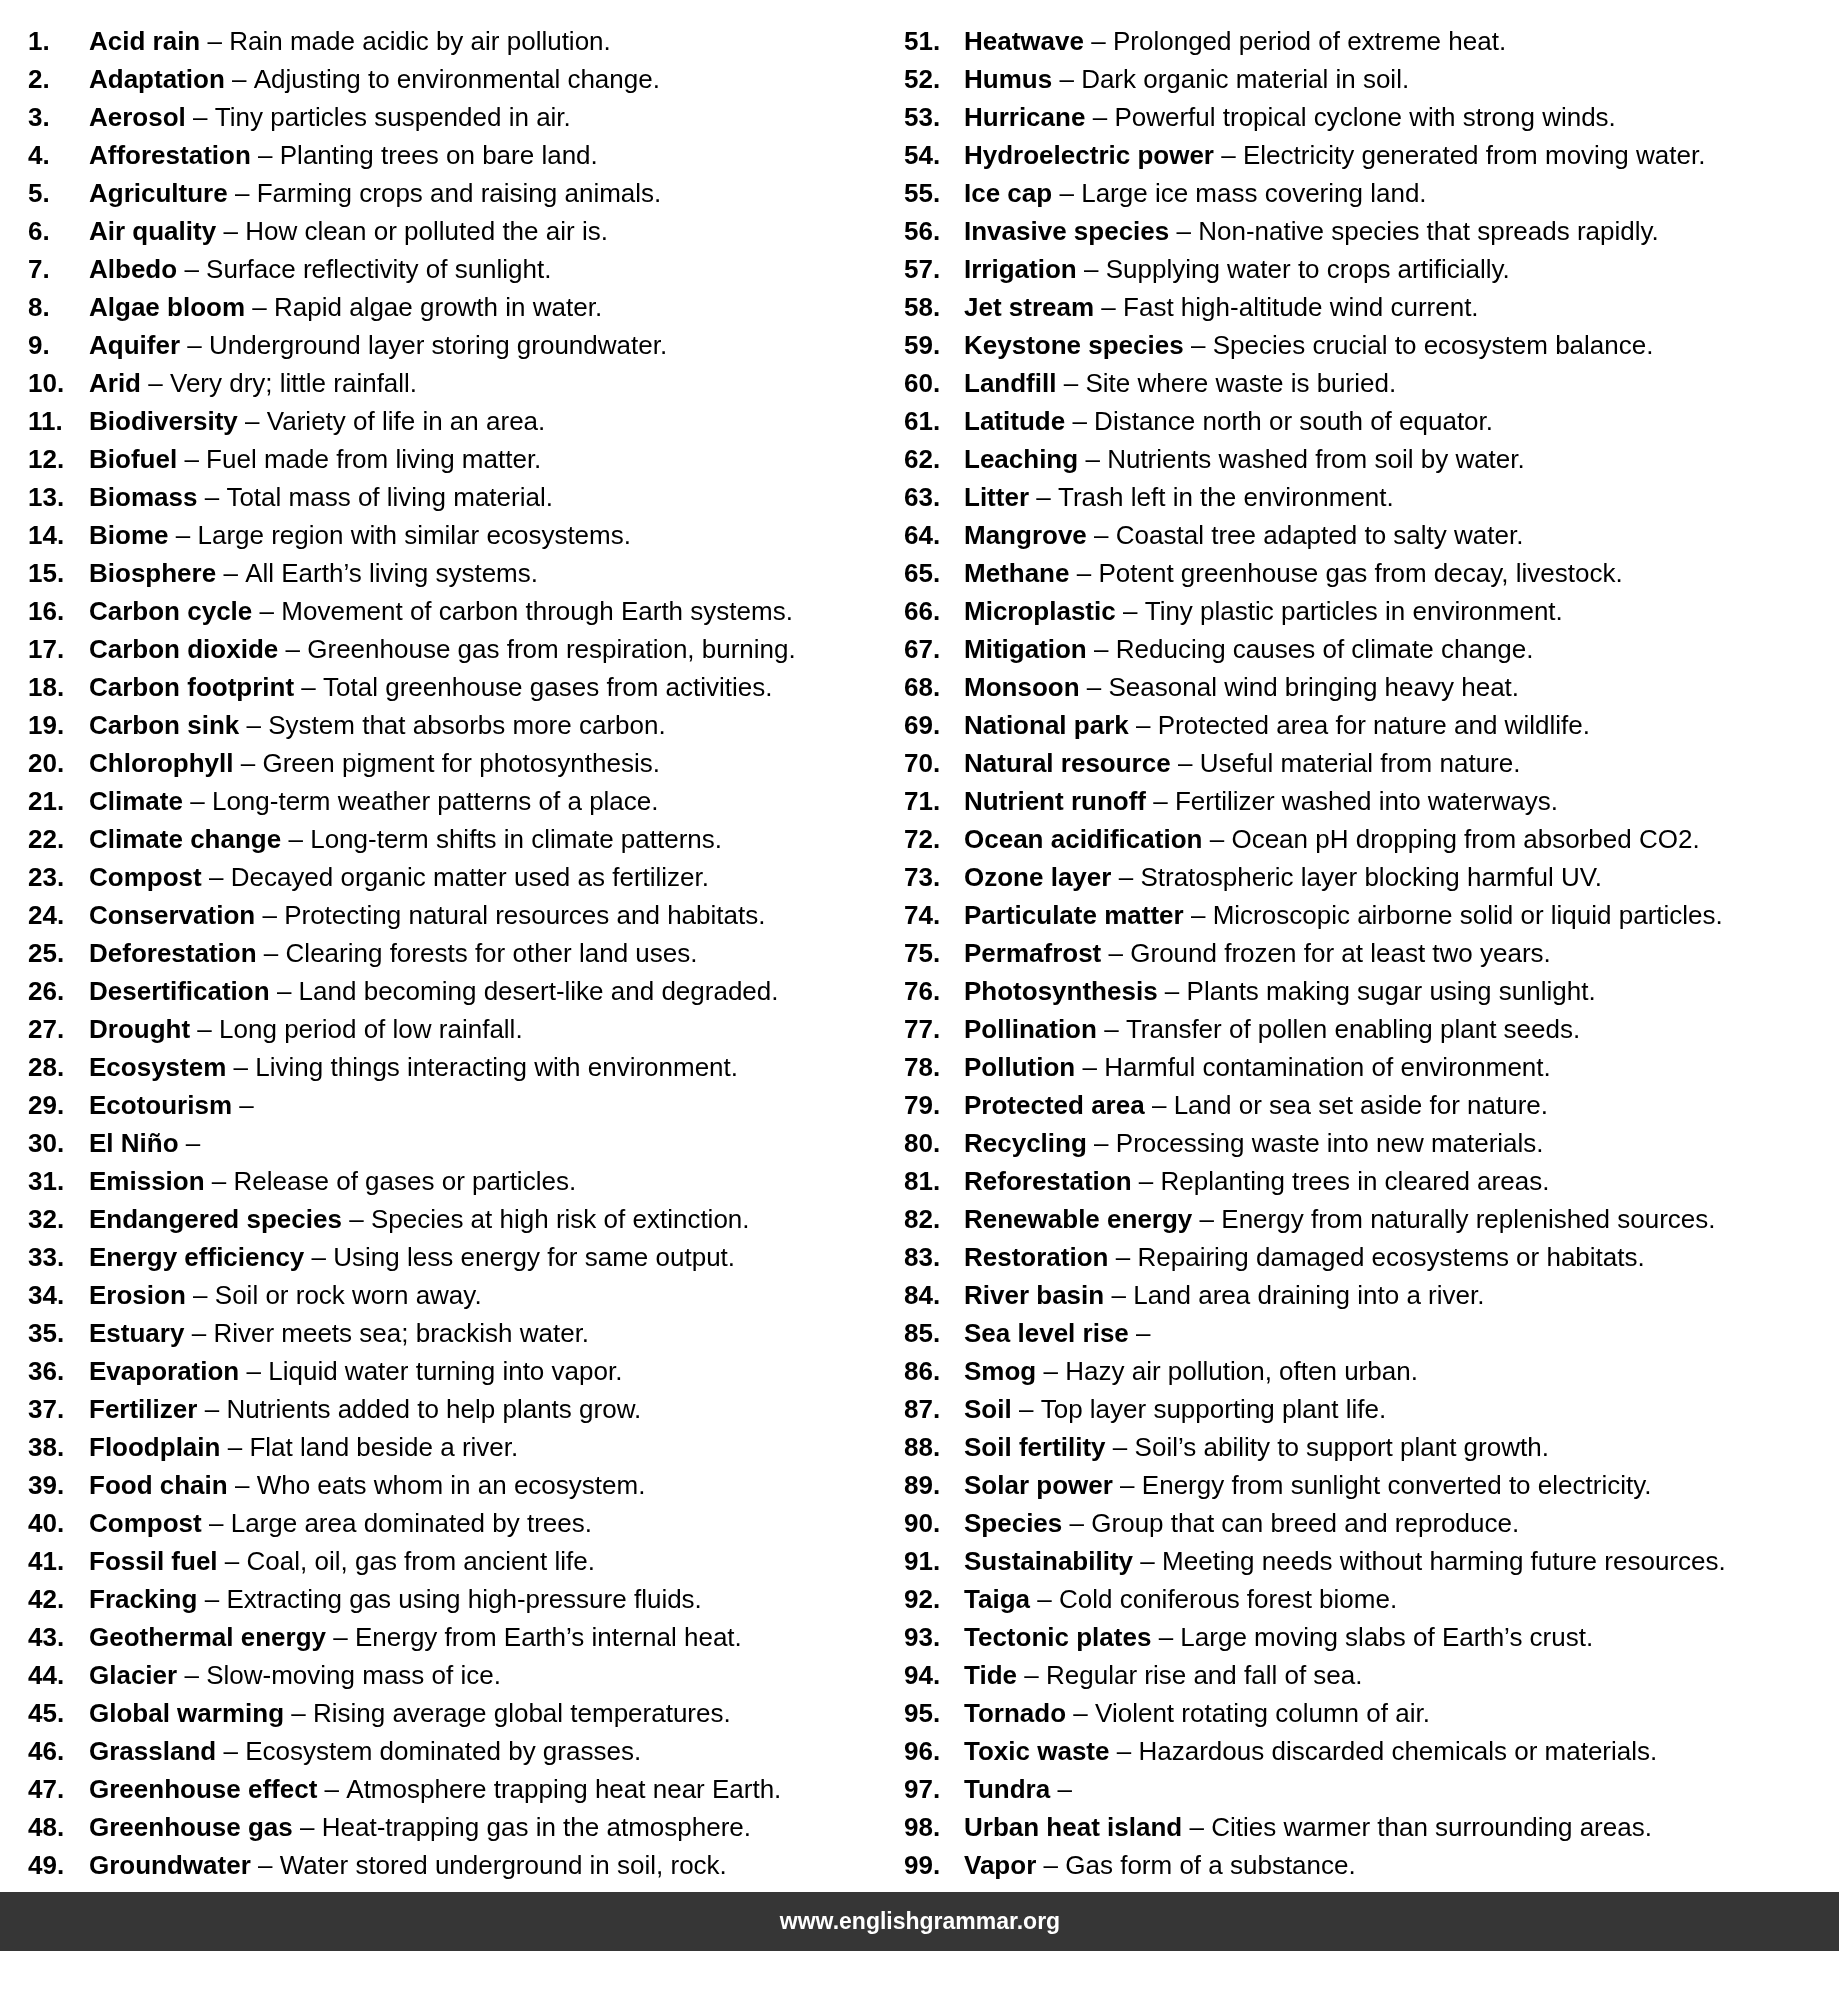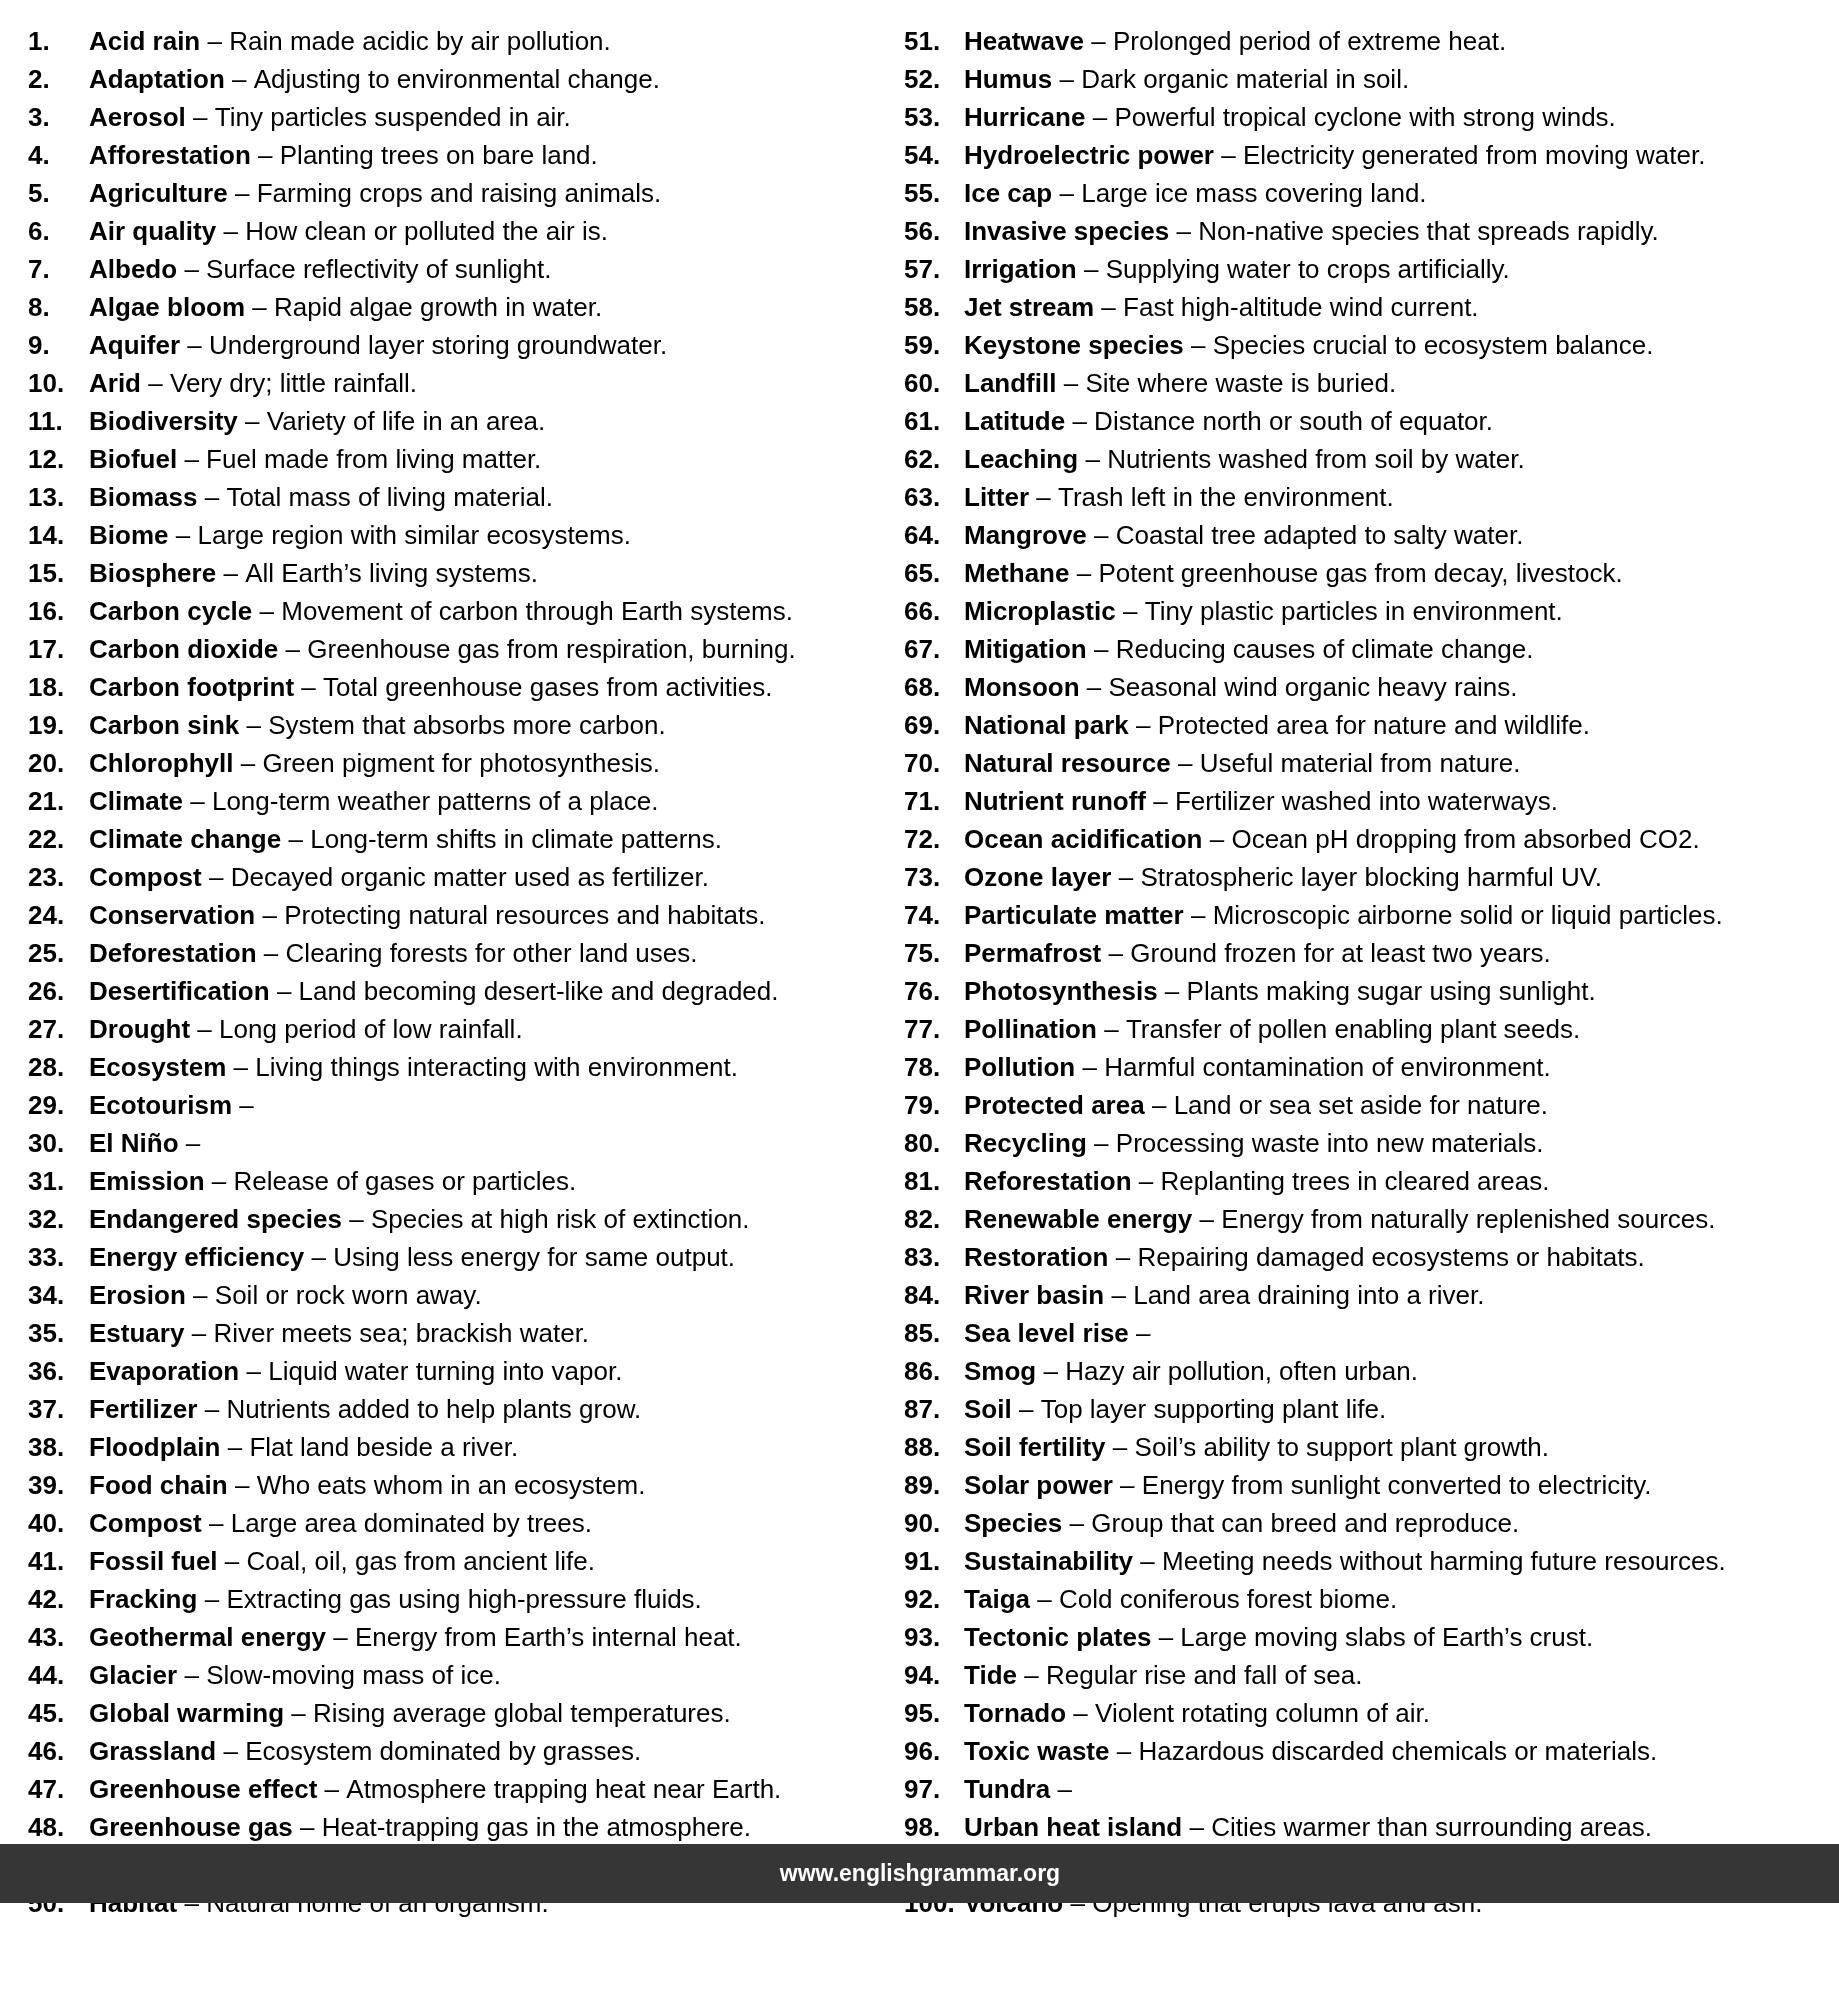--- a/index.html
+++ b/index.html
@@ -13,21 +13,21 @@
     .item {
       display: flex; align-items: baseline; height: 38px; line-height: 38px;
       font-size: 26px; white-space: nowrap;
     }
     .num { font-weight: bold; flex: 0 0 61px; }
     .right .num { flex: 0 0 60px; }
     .term { font-weight: bold; }
     .sep { margin: 0 0.28em; }
     .def { font-weight: normal; }
     .footer {
-      position: absolute; left: 0; top: 1844px; width: 1840px; height: 59px; background: #363636;
+      position: absolute; left: 0; top: 1892px; width: 1840px; height: 59px; background: #363636;
       display: flex; align-items: center; justify-content: center;
     }
     .footer span { color: #ffffff; font-weight: bold; font-size: 23px; }
   </style>
 </head>
 <body>
 
 <div class="col left">
     <div class="item">
     <span class="num">1.</span>
@@ -428,21 +428,21 @@
     <div class="item">
     <span class="num">67.</span>
     <span class="term">Mitigation</span>
     <span class="sep">–</span>
     <span class="def">Reducing causes of climate change.</span>
   </div>
     <div class="item">
     <span class="num">68.</span>
     <span class="term">Monsoon</span>
     <span class="sep">–</span>
-    <span class="def">Seasonal wind organic heavy rains.</span>
+    <span class="def">Seasonal wind bringing heavy heat.</span>
   </div>
     <div class="item">
     <span class="num">69.</span>
     <span class="term">National park</span>
     <span class="sep">–</span>
     <span class="def">Protected area for nature and wildlife.</span>
   </div>
     <div class="item">
     <span class="num">70.</span>
     <span class="term">Natural resource</span>

